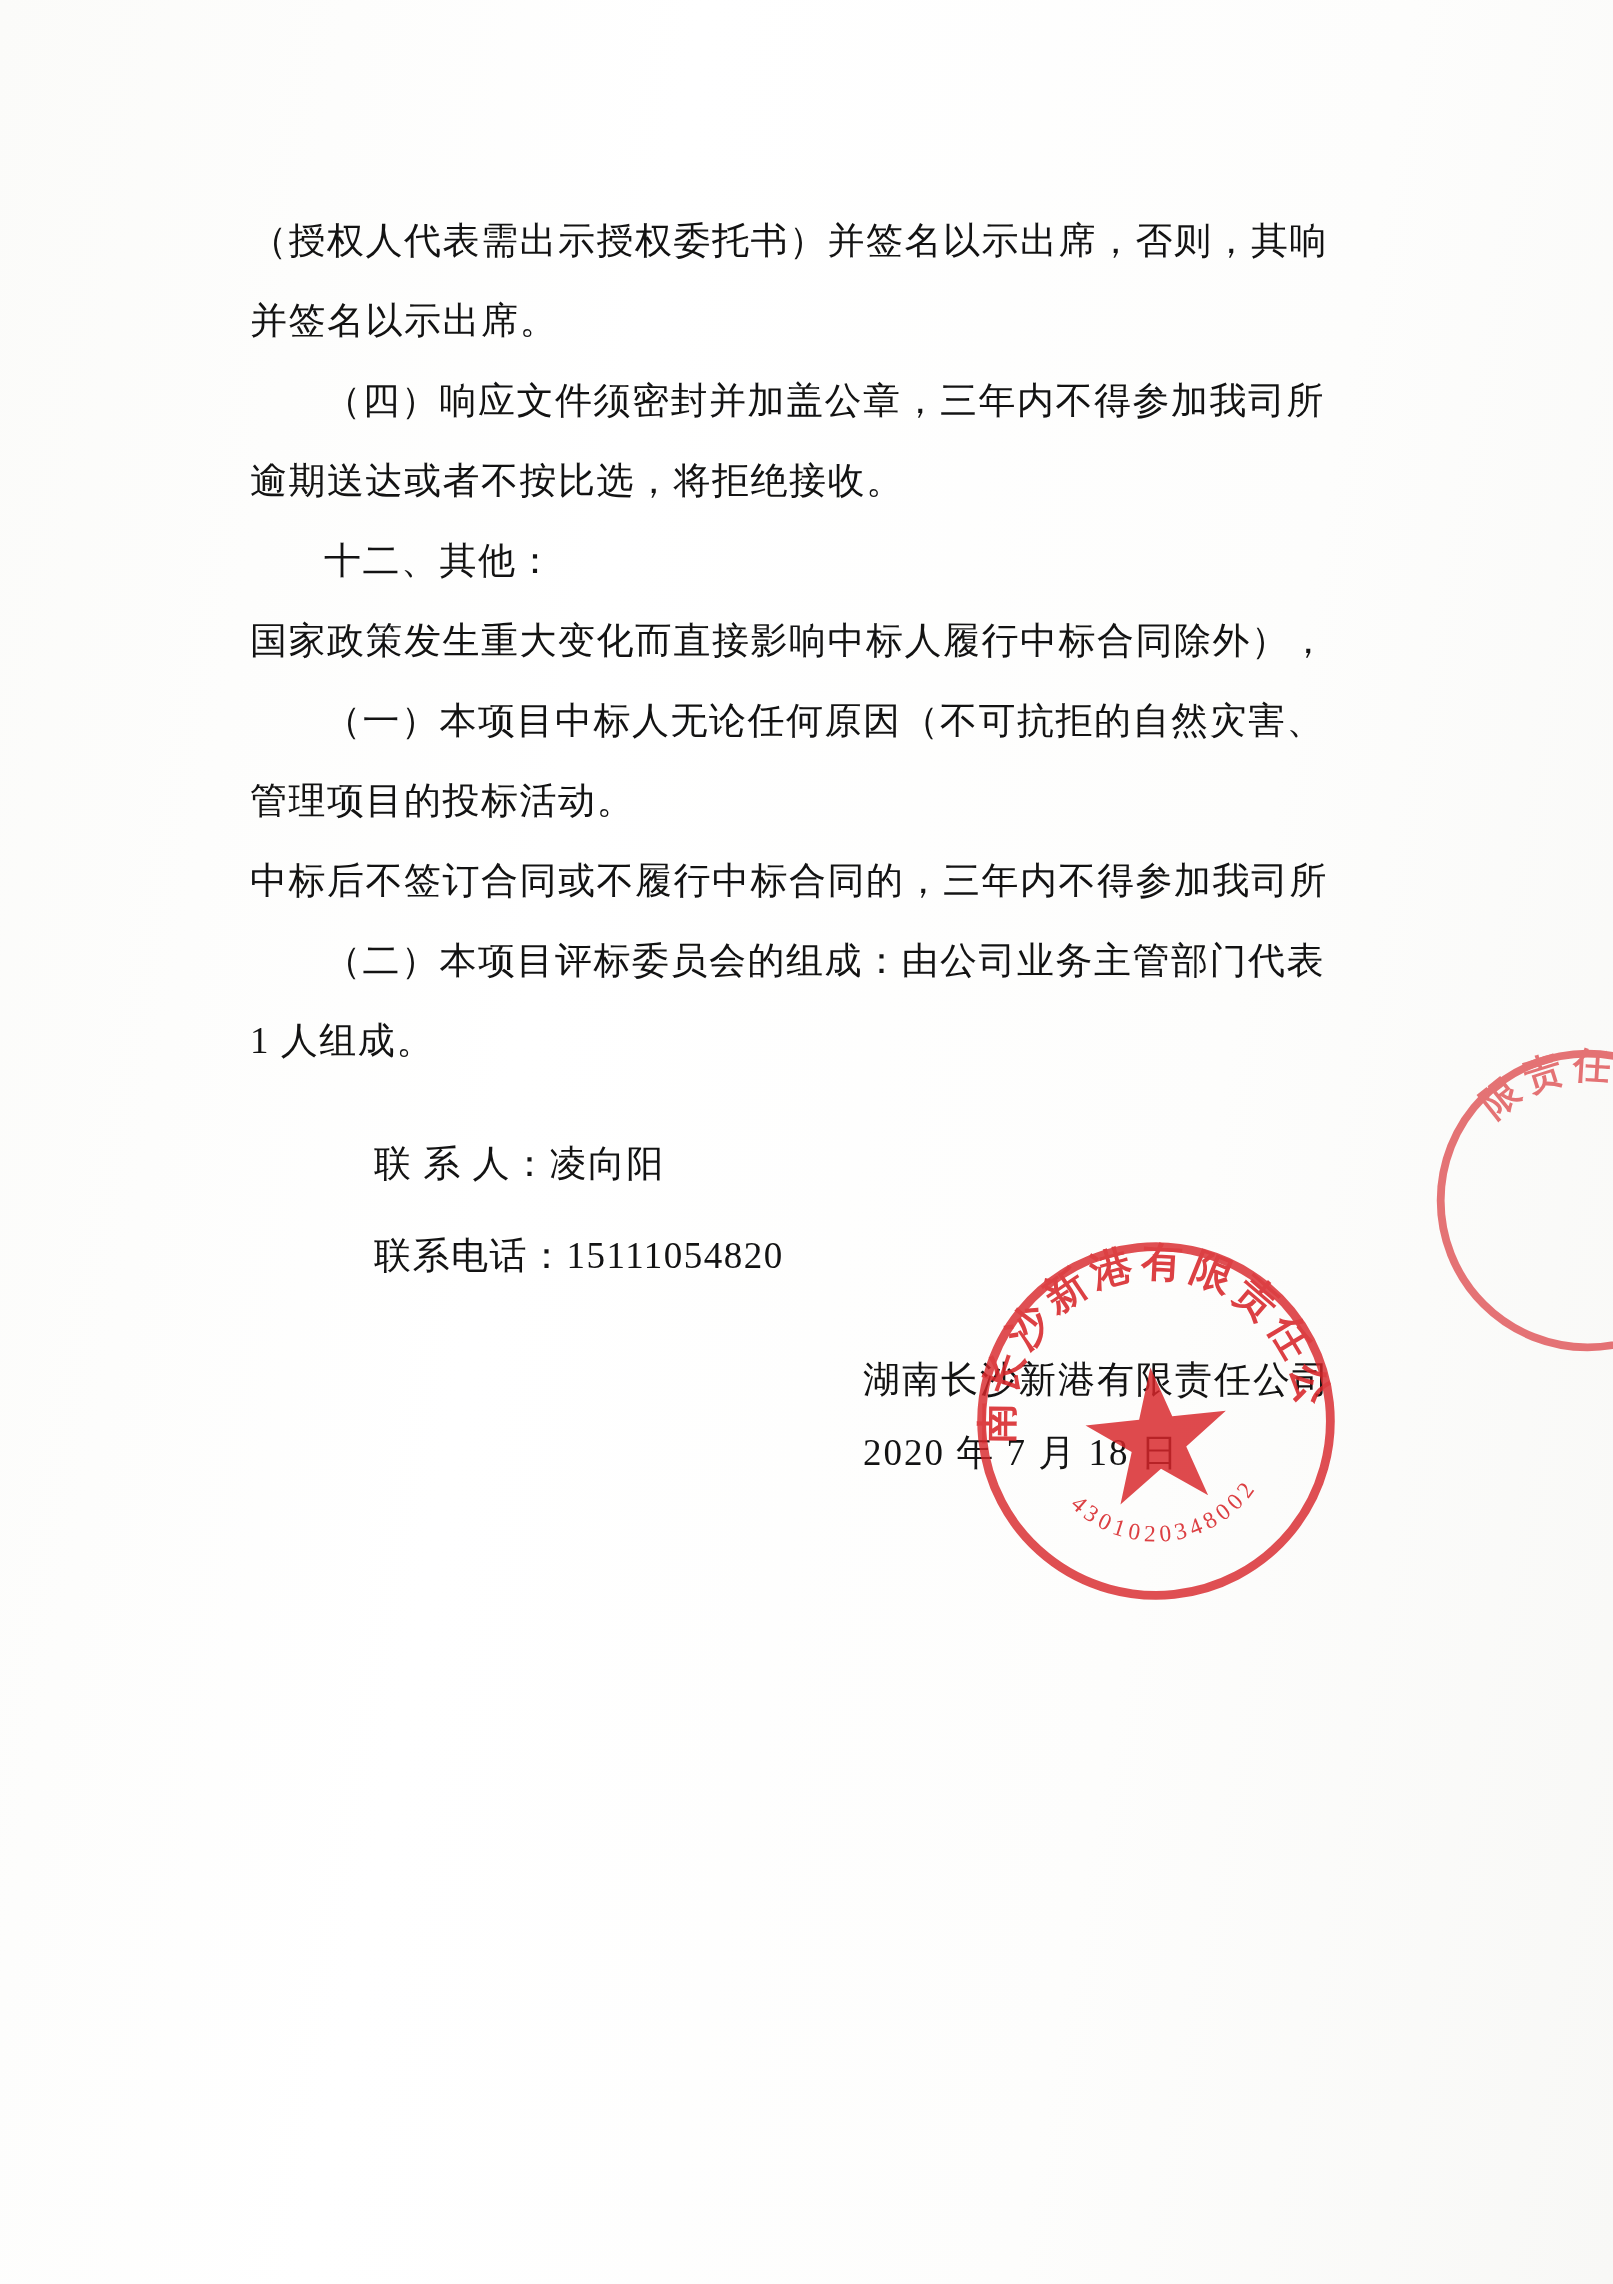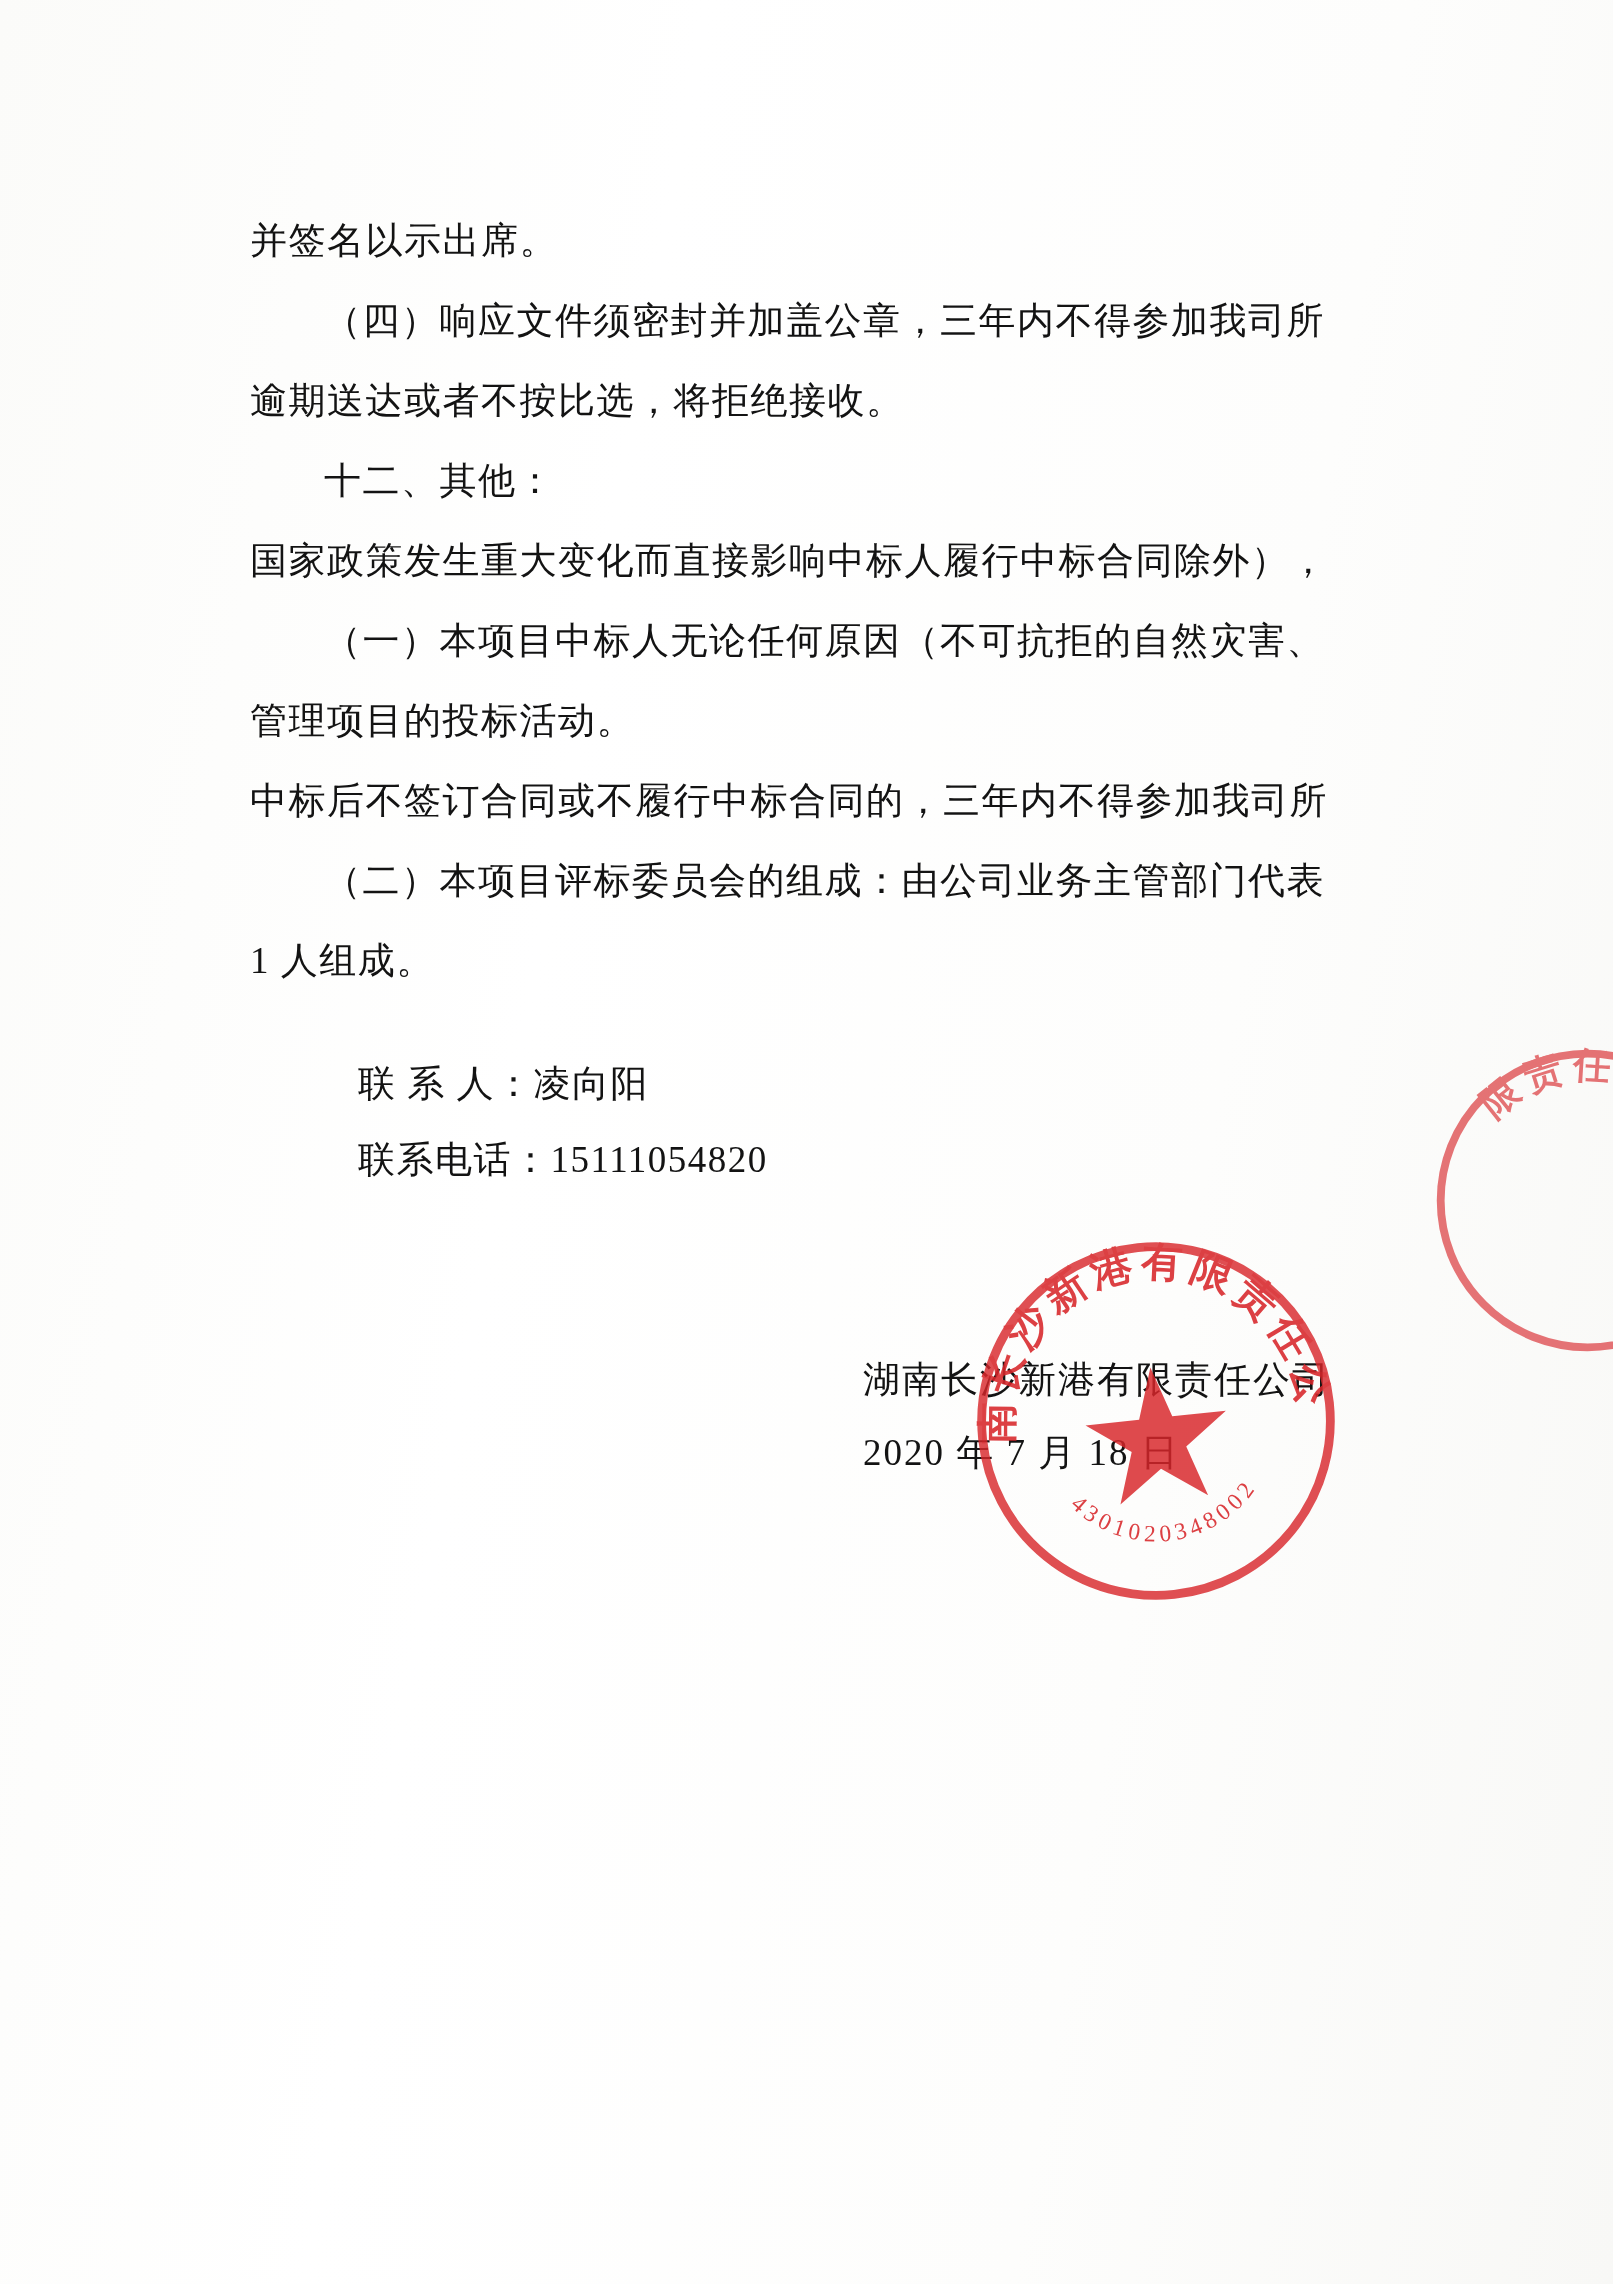--- a/index.html
+++ b/index.html
@@ -38,21 +38,21 @@
     color: #131313;
   }
   p.indent {
     text-indent: 74px;
   }
   .contact-block {
     margin-top: 45px;
     margin-left: 108px;
   }
   .contact-line {
-    margin: 0;
+    margin: 16px;
     font-size: 37px;
     line-height: 76px;
     letter-spacing: 1.5px;
     color: #131313;
   }
   .signature {
     position: absolute;
     left: 863px;
     top: 1343px;
     width: 549px;
@@ -93,20 +93,21 @@
   }
   .seal-edge svg { display: block; }
 </style>
 </head>
 <body>
 
 <div class="page">
   <div class="paper-tint"></div>
 
   <div class="content">
+    <p class="body-line">（授权人代表需出示授权委托书）并签名以示出席，否则，其响</p>
     <p class="body-line">并签名以示出席。</p>
     <p class="body-line indent">（四）响应文件须密封并加盖公章，三年内不得参加我司所</p>
     <p class="body-line">逾期送达或者不按比选，将拒绝接收。</p>
     <p class="body-line indent">十二、其他：</p>
     <p class="body-line">国家政策发生重大变化而直接影响中标人履行中标合同除外），</p>
     <p class="body-line indent">（一）本项目中标人无论任何原因（不可抗拒的自然灾害、</p>
     <p class="body-line">管理项目的投标活动。</p>
     <p class="body-line">中标后不签订合同或不履行中标合同的，三年内不得参加我司所</p>
     <p class="body-line indent">（二）本项目评标委员会的组成：由公司业务主管部门代表</p>
     <p class="body-line">1 人组成。</p>

